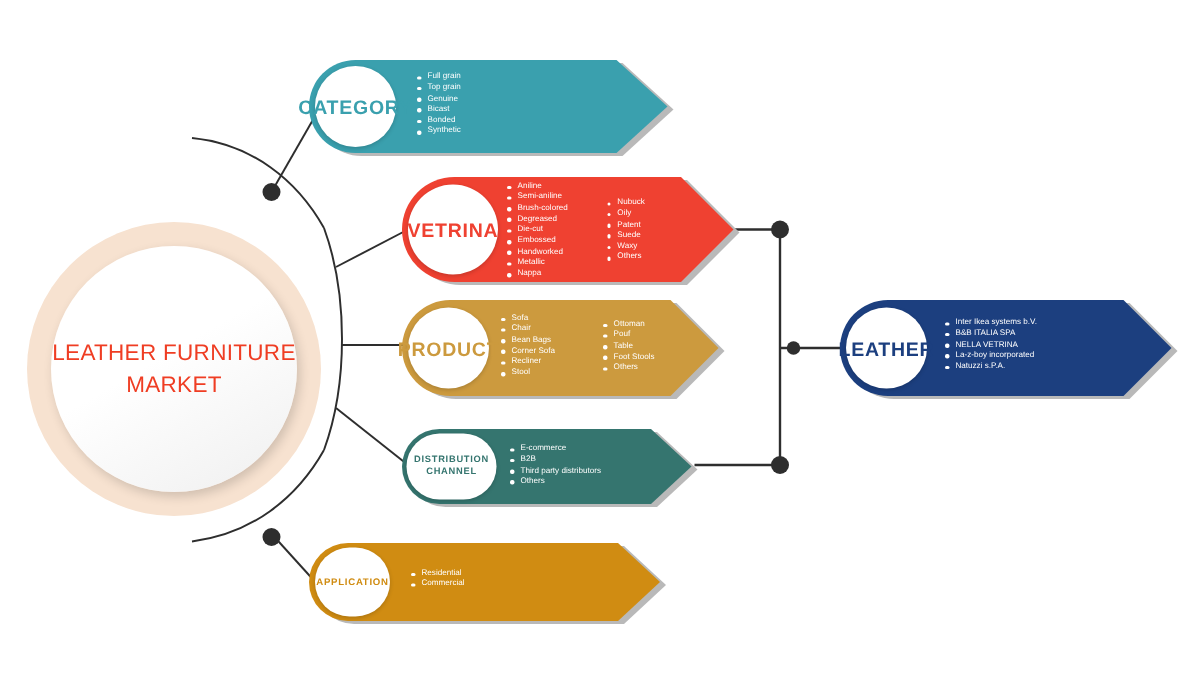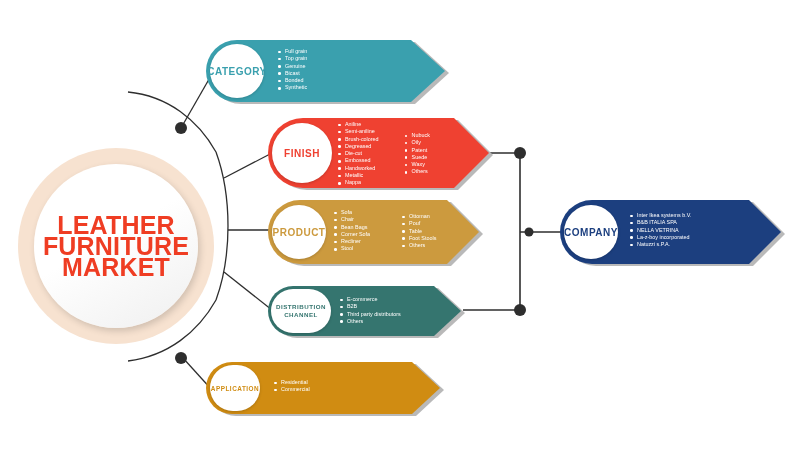--- a/index.html
+++ b/index.html
@@ -46,22 +46,22 @@
     height: 164px;
     border-radius: 50%;
     background: linear-gradient(150deg, #ffffff 0%, #ffffff 45%, #efefef 100%);
     box-shadow: 2px 3px 7px rgba(0,0,0,0.16);
     display: flex;
     align-items: center;
     justify-content: center;
   }
   .hub-title {
     color: #ef3d23;
-    font-weight: bold;
-    font-size: 25px;
+    font-weight: normal;
+    font-size: 15px;
     line-height: 21px;
     text-align: center;
     letter-spacing: 0.2px;
   }
 
   
   .band {
     position: absolute;
     display: block;
   }
@@ -80,21 +80,21 @@
     position: absolute;
     border-radius: 999px;
     background: #ffffff;
     display: flex;
     align-items: center;
     justify-content: center;
     box-shadow: 0 1px 3px rgba(0,0,0,0.18);
     text-align: center;
   }
   .pill span {
-    font-size: 10px;
+    font-size: 13px;
     font-weight: bold;
     letter-spacing: 0.5px;
     line-height: 9px;
   }
   .cols {
     position: absolute;
     display: flex;
     gap: 14px;
   }
   ul.items {
@@ -178,21 +178,21 @@
   </div>
 
   <div class="band" style="left:268px; top:118px; width:222px; height:70px;">
     <svg class="band-shadow" width="222" height="70" viewBox="0 0 222 70" style="left:4px;">
       <path d="M35 0 H186 L221 35 L186 70 H35 A35 35 0 0 1 35 0 Z" fill="#b9b9b9"></path>
     </svg>
     <svg class="band-body" width="222" height="70" viewBox="0 0 222 70">
       <path d="M35 0 H186 L221 35 L186 70 H35 A35 35 0 0 1 35 0 Z" fill="#ef4131"></path>
     </svg>
     <div class="pill" style="left:4px; top:5px; width:60px; height:60px;">
-      <span style="color:#ef4131;">FINISH</span>
+      <span style="color:#ef4131;">VETRINA</span>
     </div>
     <div class="cols" style="left:70px; top:3px; gap:26px;">
       <ul class="items">
         <li>Aniline</li>
         <li>Semi-aniline</li>
         <li>Brush-colored</li>
         <li>Degreased</li>
         <li>Die-cut</li>
         <li>Embossed</li>
         <li>Handworked</li>
@@ -278,21 +278,21 @@
   </div>
 
   <div class="band" style="left:560px; top:200px; width:222px; height:64px;">
     <svg class="band-shadow" width="222" height="64" viewBox="0 0 222 64" style="left:4px;">
       <path d="M32 0 H189 L221 32 L189 64 H32 A32 32 0 0 1 32 0 Z" fill="#b9b9b9"></path>
     </svg>
     <svg class="band-body" width="222" height="64" viewBox="0 0 222 64">
       <path d="M32 0 H189 L221 32 L189 64 H32 A32 32 0 0 1 32 0 Z" fill="#1c3f7f"></path>
     </svg>
     <div class="pill" style="left:4px; top:5px; width:54px; height:54px;">
-      <span style="color:#1c3f7f;">COMPANY</span>
+      <span style="color:#1c3f7f;">LEATHER</span>
     </div>
     <div class="cols" style="left:70px; top:12px;">
       <ul class="items">
         <li>Inter Ikea systems b.V.</li>
         <li>B&amp;B ITALIA SPA</li>
         <li>NELLA VETRINA</li>
         <li>La-z-boy incorporated</li>
         <li>Natuzzi s.P.A.</li>
       </ul>
     </div>

